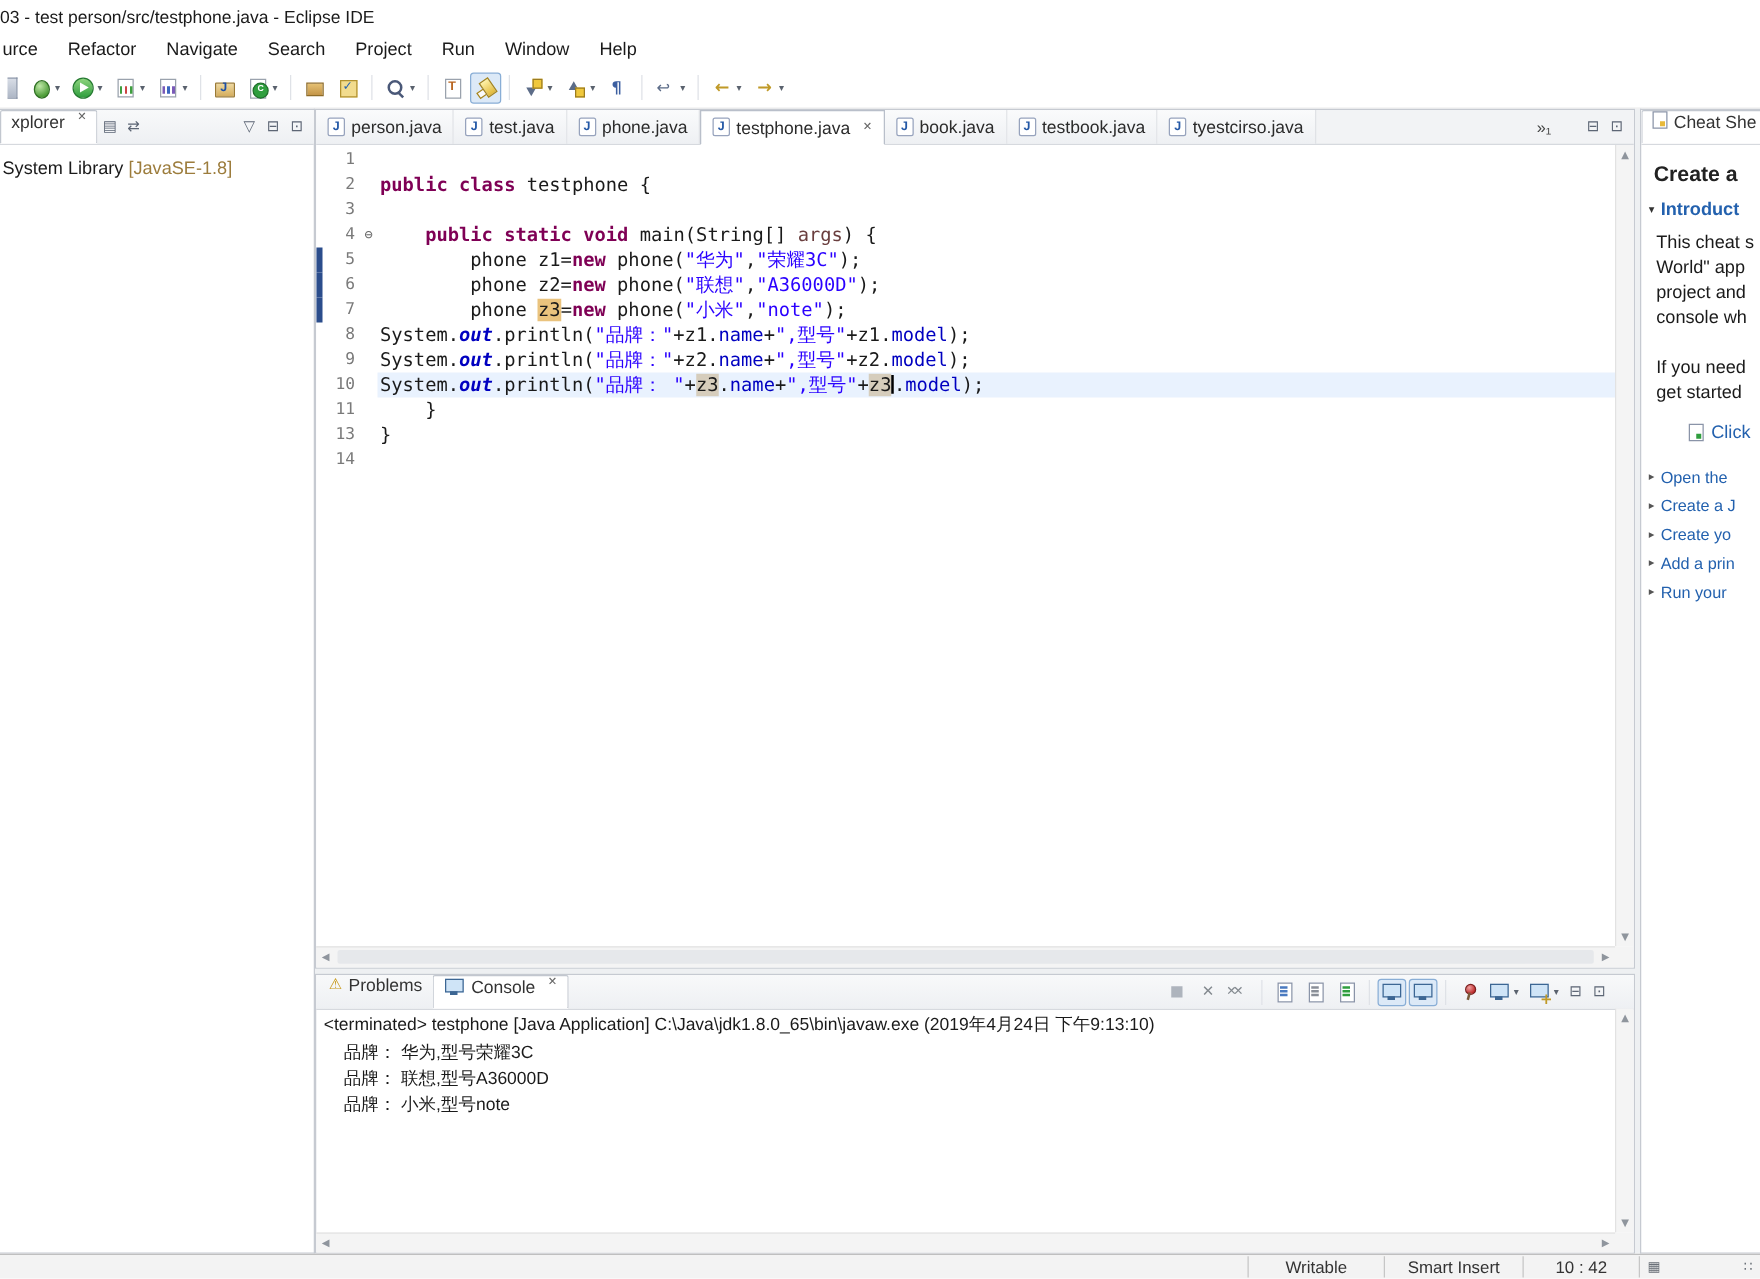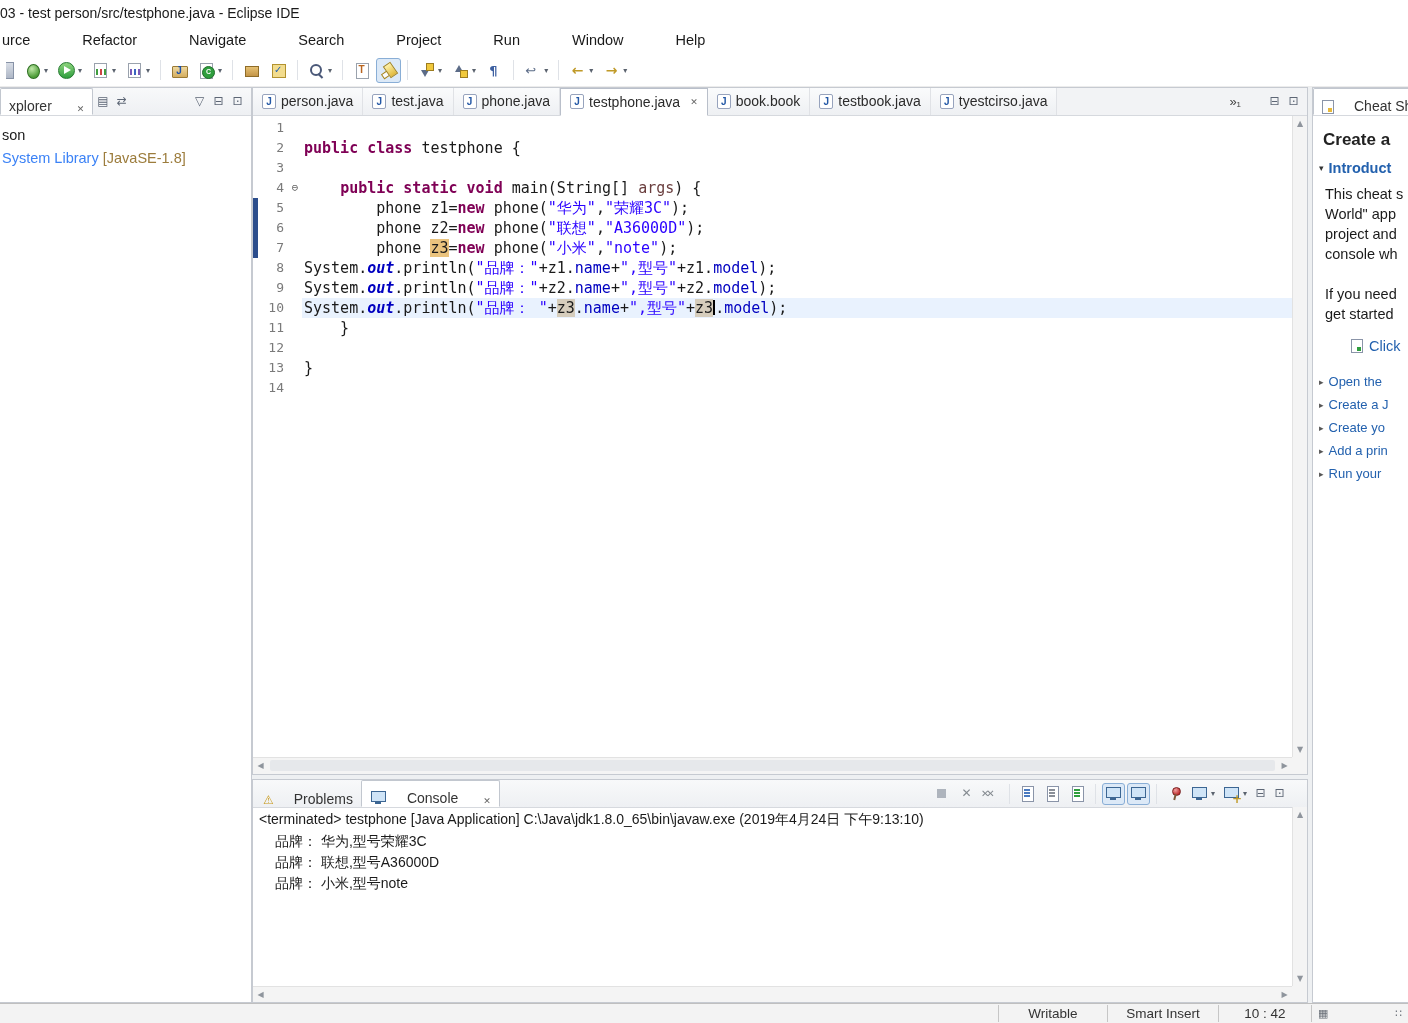--- a/index.html
+++ b/index.html
@@ -2,21 +2,21 @@
 <html style="--keyword: #7f0055; --string: #2a00ff; --field: #0000c0; --param: #6a3e3e; --current_line: #e9f2fe; --occurrence: #d6cdbc; --occurrence_write: #eac37e; --link: #2361ae; --accent: #3b6ea5;"><head>
 <meta charset="utf-8">
 <style>
   *{box-sizing:border-box;margin:0;padding:0}
   html,body{width:1408px;height:1023px;overflow:hidden}
   body{font-family:"Liberation Sans",sans-serif;background:#fff;position:relative;color:#1a1a1a}
 
   
   #titlebar{position:absolute;left:0;top:0;width:100%;height:27px;background:#fff;font-size:14px;line-height:27px;padding-left:0;white-space:nowrap}
   #menubar{position:absolute;left:0;top:27px;width:100%;height:27px;background:#fff;display:flex;align-items:center}
-  .menu-item{padding:0 26px;font-size:14.5px;height:27px;line-height:27px}
+  .menu-item{padding:0 12px;font-size:14.5px;height:27px;line-height:27px}
   .menu-item:first-child{padding-left:2px}
   #toolbar{position:absolute;left:0;top:54px;width:100%;height:33px;background:#fff;display:flex;align-items:center;padding-left:1px;border-bottom:1px solid #ececec}
 
   .tb-item{display:inline-flex;align-items:center;height:25px;padding:2px 3px;border:1px solid transparent;border-radius:3px;margin:0 1px}
   .tb-item.pressed{background:#dce9f7;border-color:#89aed6}
   .tb-sep{width:1px;height:20px;background:#dfe2e7;margin:0 5px;display:inline-block}
   .dd{font-size:8px;color:#5a626e;margin-left:3px;font-family:"DejaVu Sans",sans-serif}
   .tbicon{width:17px;height:17px;position:relative;display:inline-block;font-family:"DejaVu Sans",sans-serif}
 
   .k-sliver{width:8px;background:linear-gradient(#d8dde6,#aeb7c6);border:1px solid #8792a6;border-left:none}
@@ -64,21 +64,21 @@
 
   
   #main{position:absolute;left:0;top:87px;width:1408px;height:916px;background:#eef0f2}
   .panel{position:absolute;background:#fff;border:1px solid #c6cad1}
   #left-panel{left:0;top:0;width:252px;height:916px;border-left:none}
   #editor-panel{left:252px;top:0;width:1056px;height:688px}
   #console-panel{left:252px;top:692px;width:1056px;height:224px}
   #cheatsheet{left:1312px;top:0;width:96px;height:916px;overflow:hidden;border-right:none}
 
   .ptabs{height:28px;background:linear-gradient(#f8f9fa,#eef0f3);border-bottom:1px solid #d6d9de;display:flex;align-items:center}
-  .vtab{display:inline-flex;align-items:flex-end;gap:20px;padding:0 8px;height:27px;font-size:14px;color:#333}
+  .vtab{display:inline-flex;align-items:flex-start;gap:5px;padding:0 8px;height:27px;font-size:14px;color:#333}
   .vtab.active{background:#fff;border:1px solid #c2c7cf;border-bottom-color:#fff;border-radius:2px 2px 0 0}
   .vtlabel{white-space:nowrap}
   .etclose{font-size:9px;color:#666;margin-left:5px;font-family:"DejaVu Sans",sans-serif}
   .vticon-warn{color:#c8991a;font-size:12px;font-family:"DejaVu Sans",sans-serif}
   .vicon{width:19px;height:19px;line-height:18px;text-align:center;color:#5d6675;font-size:12px;display:inline-block;font-family:"DejaVu Sans",sans-serif}
   .spacer{flex:1}
 
   
   #pe-tree{padding-top:8px}
   .tree-item{height:23px;line-height:23px;font-size:14.5px;padding-left:2px;white-space:nowrap;overflow:hidden}
@@ -260,21 +260,20 @@
           <span class="vicon">⇄</span>
         </span>
       <span class="spacer"></span>
       <span id="pe-right-icons" style="display:inline-flex;margin-right:4px">
           <span class="vicon">▽</span>
           <span class="vicon">⊟</span>
           <span class="vicon">⊡</span>
         </span>
     </div>
     <div id="pe-tree">
-        <div class="tree-item"><span class="tree-label">son</span></div>
         <div class="tree-item"><span class="tree-label">System Library</span><span class="tree-dec"> [JavaSE-1.8]</span></div>
       </div>
   </div>
 
   <div id="editor-panel" class="panel">
     <div id="etabs">
       <span id="etabs-list" style="display:inline-flex;height:28px">
           <div class="etab">
             <span class="jicon">J</span>
             <span class="etlabel">person.java</span>
@@ -287,21 +286,21 @@
             <span class="jicon">J</span>
             <span class="etlabel">phone.java</span>
           </div>
           <div class="etab active">
             <span class="jicon">J</span>
             <span class="etlabel">testphone.java</span>
             <span class="etclose">✕</span>
           </div>
           <div class="etab">
             <span class="jicon">J</span>
-            <span class="etlabel">book.book</span>
+            <span class="etlabel">book.java</span>
           </div>
           <div class="etab">
             <span class="jicon">J</span>
             <span class="etlabel">testbook.java</span>
           </div>
           <div class="etab">
             <span class="jicon">J</span>
             <span class="etlabel">tyestcirso.java</span>
           </div>
         </span>
@@ -316,21 +315,20 @@
           <div class="crow"><span class="cbar"></span><span class="cnum">2</span><span class="cfold"></span><span class="ccode"><span class="tok kw">public class</span><span class="tok pl"> testphone {</span></span></div>
           <div class="crow"><span class="cbar"></span><span class="cnum">3</span><span class="cfold"></span><span class="ccode"></span></div>
           <div class="crow"><span class="cbar"></span><span class="cnum">4</span><span class="cfold">⊖</span><span class="ccode"><span class="tok pl">    </span><span class="tok kw">public static void</span><span class="tok pl"> main(String[] </span><span class="tok pm">args</span><span class="tok pl">) {</span></span></div>
           <div class="crow"><span class="cbar on"></span><span class="cnum">5</span><span class="cfold"></span><span class="ccode"><span class="tok pl">        phone z1=</span><span class="tok kw">new</span><span class="tok pl"> phone(</span><span class="tok st">"华为"</span><span class="tok pl">,</span><span class="tok st">"荣耀3C"</span><span class="tok pl">);</span></span></div>
           <div class="crow"><span class="cbar on"></span><span class="cnum">6</span><span class="cfold"></span><span class="ccode"><span class="tok pl">        phone z2=</span><span class="tok kw">new</span><span class="tok pl"> phone(</span><span class="tok st">"联想"</span><span class="tok pl">,</span><span class="tok st">"A36000D"</span><span class="tok pl">);</span></span></div>
           <div class="crow"><span class="cbar on"></span><span class="cnum">7</span><span class="cfold"></span><span class="ccode"><span class="tok pl">        phone </span><span class="tok occw">z3</span><span class="tok pl">=</span><span class="tok kw">new</span><span class="tok pl"> phone(</span><span class="tok st">"小米"</span><span class="tok pl">,</span><span class="tok st">"note"</span><span class="tok pl">);</span></span></div>
           <div class="crow"><span class="cbar"></span><span class="cnum">8</span><span class="cfold"></span><span class="ccode"><span class="tok pl">System.</span><span class="tok sf">out</span><span class="tok pl">.println(</span><span class="tok st">"品牌："</span><span class="tok pl">+z1.</span><span class="tok fl">name</span><span class="tok pl">+</span><span class="tok st">",型号"</span><span class="tok pl">+z1.</span><span class="tok fl">model</span><span class="tok pl">);</span></span></div>
           <div class="crow"><span class="cbar"></span><span class="cnum">9</span><span class="cfold"></span><span class="ccode"><span class="tok pl">System.</span><span class="tok sf">out</span><span class="tok pl">.println(</span><span class="tok st">"品牌："</span><span class="tok pl">+z2.</span><span class="tok fl">name</span><span class="tok pl">+</span><span class="tok st">",型号"</span><span class="tok pl">+z2.</span><span class="tok fl">model</span><span class="tok pl">);</span></span></div>
           <div class="crow current"><span class="cbar"></span><span class="cnum">10</span><span class="cfold"></span><span class="ccode"><span class="tok pl">System.</span><span class="tok sf">out</span><span class="tok pl">.println(</span><span class="tok st">"品牌： "</span><span class="tok pl">+</span><span class="tok occ">z3</span><span class="tok pl">.</span><span class="tok fl">name</span><span class="tok pl">+</span><span class="tok st">",型号"</span><span class="tok pl">+</span><span class="tok occ">z3</span><span class="tok caret"></span><span class="tok pl">.</span><span class="tok fl">model</span><span class="tok pl">);</span></span></div>
           <div class="crow"><span class="cbar"></span><span class="cnum">11</span><span class="cfold"></span><span class="ccode"><span class="tok pl">    }</span></span></div>
-          <div class="crow"><span class="cbar"></span><span class="cnum">12</span><span class="cfold"></span><span class="ccode"></span></div>
           <div class="crow"><span class="cbar"></span><span class="cnum">13</span><span class="cfold"></span><span class="ccode"><span class="tok pl">}</span></span></div>
           <div class="crow"><span class="cbar"></span><span class="cnum">14</span><span class="cfold"></span><span class="ccode"></span></div>
         </div>
     </div>
     <div class="vsb" id="ed-vsb">
       <span class="sa" style="top:0">▲</span>
       <span class="sa" style="bottom:0">▼</span>
     </div>
     <div class="hsb" id="ed-hsb">
       <span class="sa" style="left:0">◀</span>

